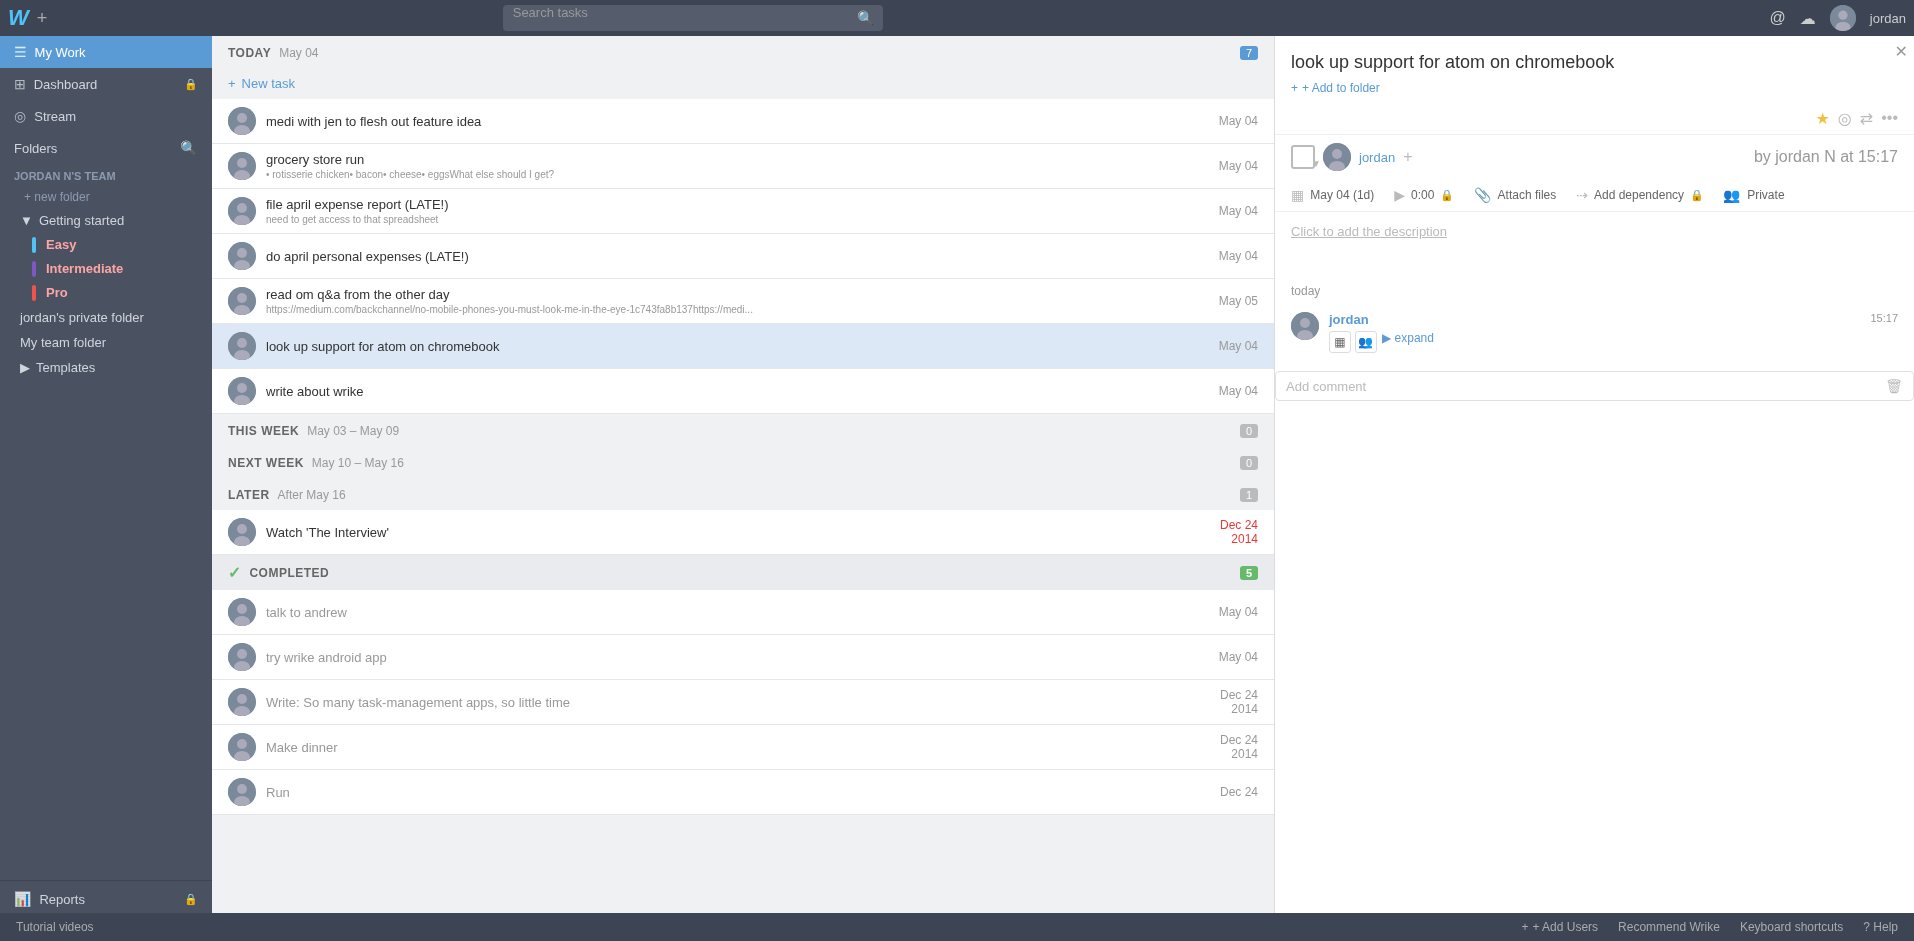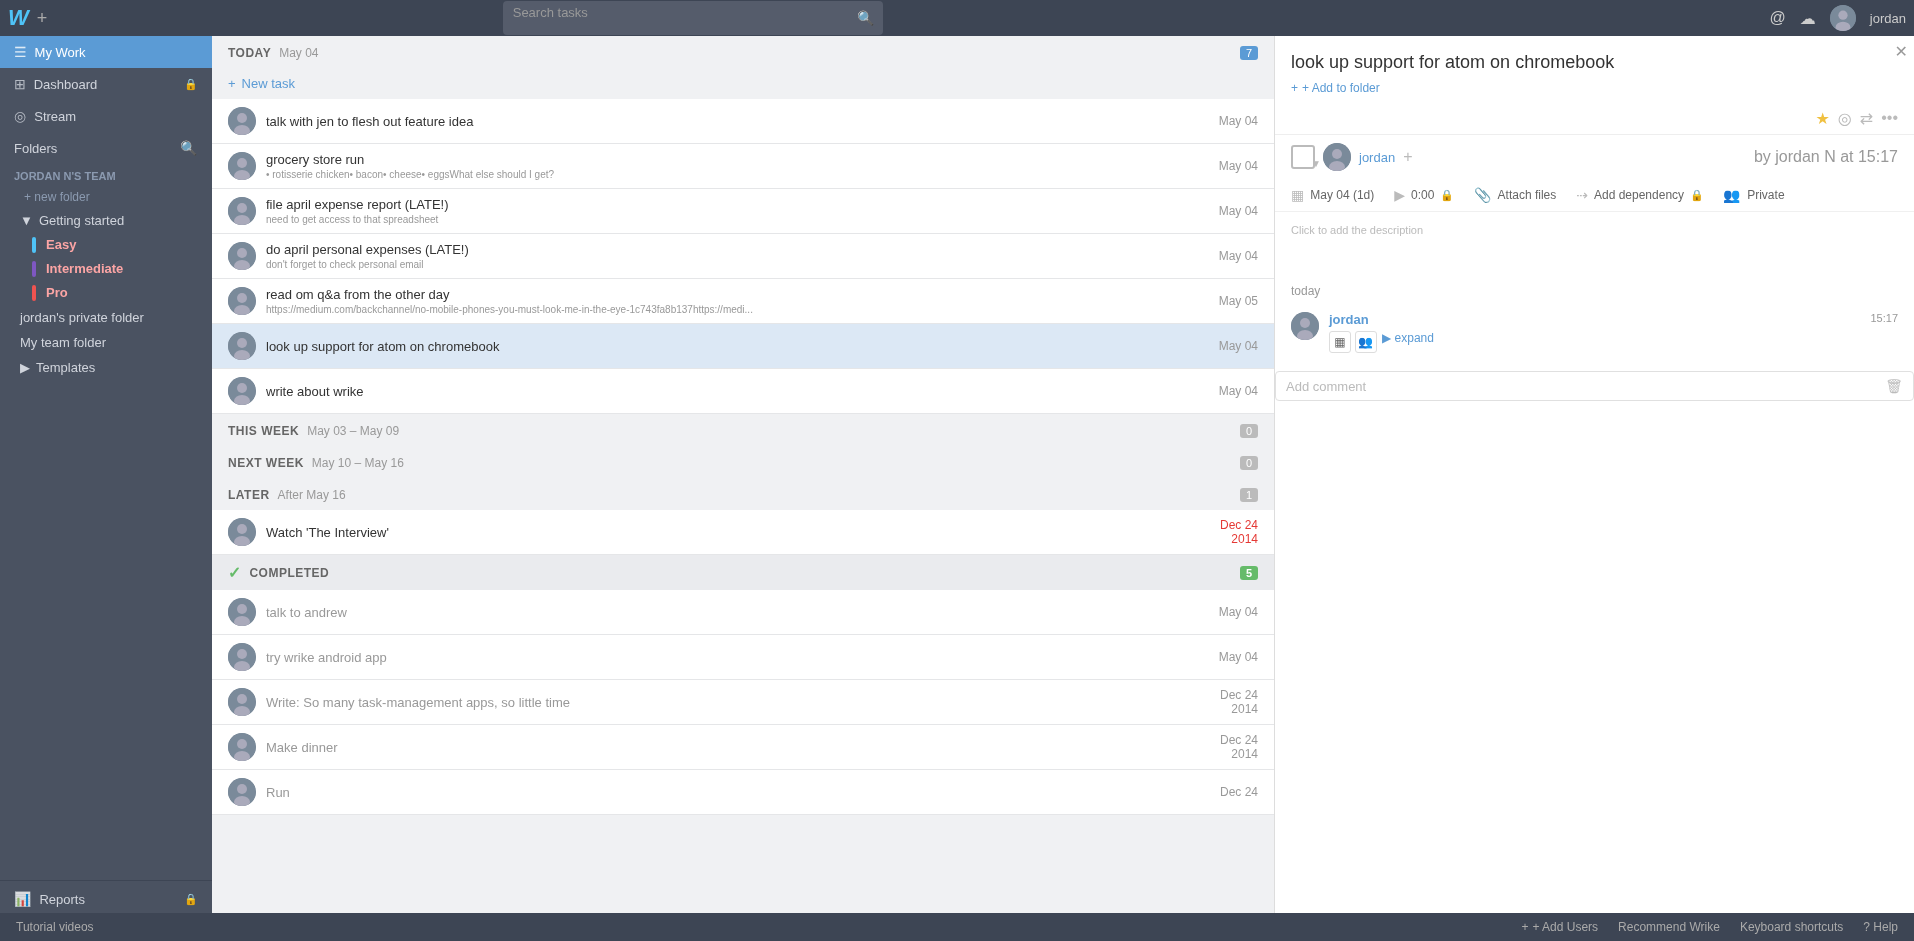--- a/index.html
+++ b/index.html
@@ -31,21 +31,21 @@
       cursor: pointer;
       margin-right: 12px;
     }
     .topbar-search {
       flex: 0 0 380px;
       margin: 0 auto;
       position: relative;
     }
     .topbar-search input {
       width: 100%;
-      height: 34px;
+      height: 26px;
       border-radius: 4px;
       border: none;
       padding: 0 30px 12px 10px;
       background: #555c6b;
       color: #ccc;
       font-size: 13px;
       outline: none;
     }
     .topbar-search input::placeholder { color: #999; }
     .topbar-search-icon {
@@ -349,23 +349,24 @@
       color: #666;
       font-size: 12px;
       cursor: pointer;
     }
     .meta-icon { font-size: 14px; color: #bbb; }
     .lock-icon { font-size: 11px; color: #bbb; }
 
     .detail-description {
       padding: 12px 16px;
       color: #bbb;
-      font-size: 11px;
+      font-size: 13px;
       cursor: text;
       min-height: 60px;
+      text-decoration: underline;
     }
 
     .activity-section {
       padding: 12px 16px 4px;
     }
     .activity-today-label { color: #999; font-size: 12px; margin-bottom: 8px; }
     .activity-item {
       display: flex;
       align-items: flex-start;
       gap: 10px;
@@ -528,21 +529,21 @@
 
       <div class="task-row">
         <div class="task-avatar">
           <svg viewBox="0 0 28 28">
               <circle cx="14" cy="14" r="14" fill="#7a8a9a"></circle>
               <circle cx="14" cy="11" r="5" fill="#aab"></circle>
               <ellipse cx="14" cy="24" rx="8" ry="6" fill="#aab"></ellipse>
             </svg>
         </div>
         <div class="task-body">
-          <div class="task-title">talk with jen to flesh out feature idea</div>
+          <div class="task-title">medi with jen to flesh out feature idea</div>
         </div>
         <div class="task-date">May 04</div>
       </div>
 
       <div class="task-row">
         <div class="task-avatar">
           <svg viewBox="0 0 28 28">
               <circle cx="14" cy="14" r="14" fill="#7a8a9a"></circle>
               <circle cx="14" cy="11" r="5" fill="#aab"></circle>
               <ellipse cx="14" cy="24" rx="8" ry="6" fill="#aab"></ellipse>
@@ -573,21 +574,20 @@
       <div class="task-row">
         <div class="task-avatar">
           <svg viewBox="0 0 28 28">
               <circle cx="14" cy="14" r="14" fill="#7a8a9a"></circle>
               <circle cx="14" cy="11" r="5" fill="#aab"></circle>
               <ellipse cx="14" cy="24" rx="8" ry="6" fill="#aab"></ellipse>
             </svg>
         </div>
         <div class="task-body">
           <div class="task-title">do april personal expenses (LATE!)</div>
-          <div class="task-subtitle">don't forget to check personal email</div>
         </div>
         <div class="task-date">May 04</div>
       </div>
 
       <div class="task-row">
         <div class="task-avatar">
           <svg viewBox="0 0 28 28">
               <circle cx="14" cy="14" r="14" fill="#7a8a9a"></circle>
               <circle cx="14" cy="11" r="5" fill="#aab"></circle>
               <ellipse cx="14" cy="24" rx="8" ry="6" fill="#aab"></ellipse>

